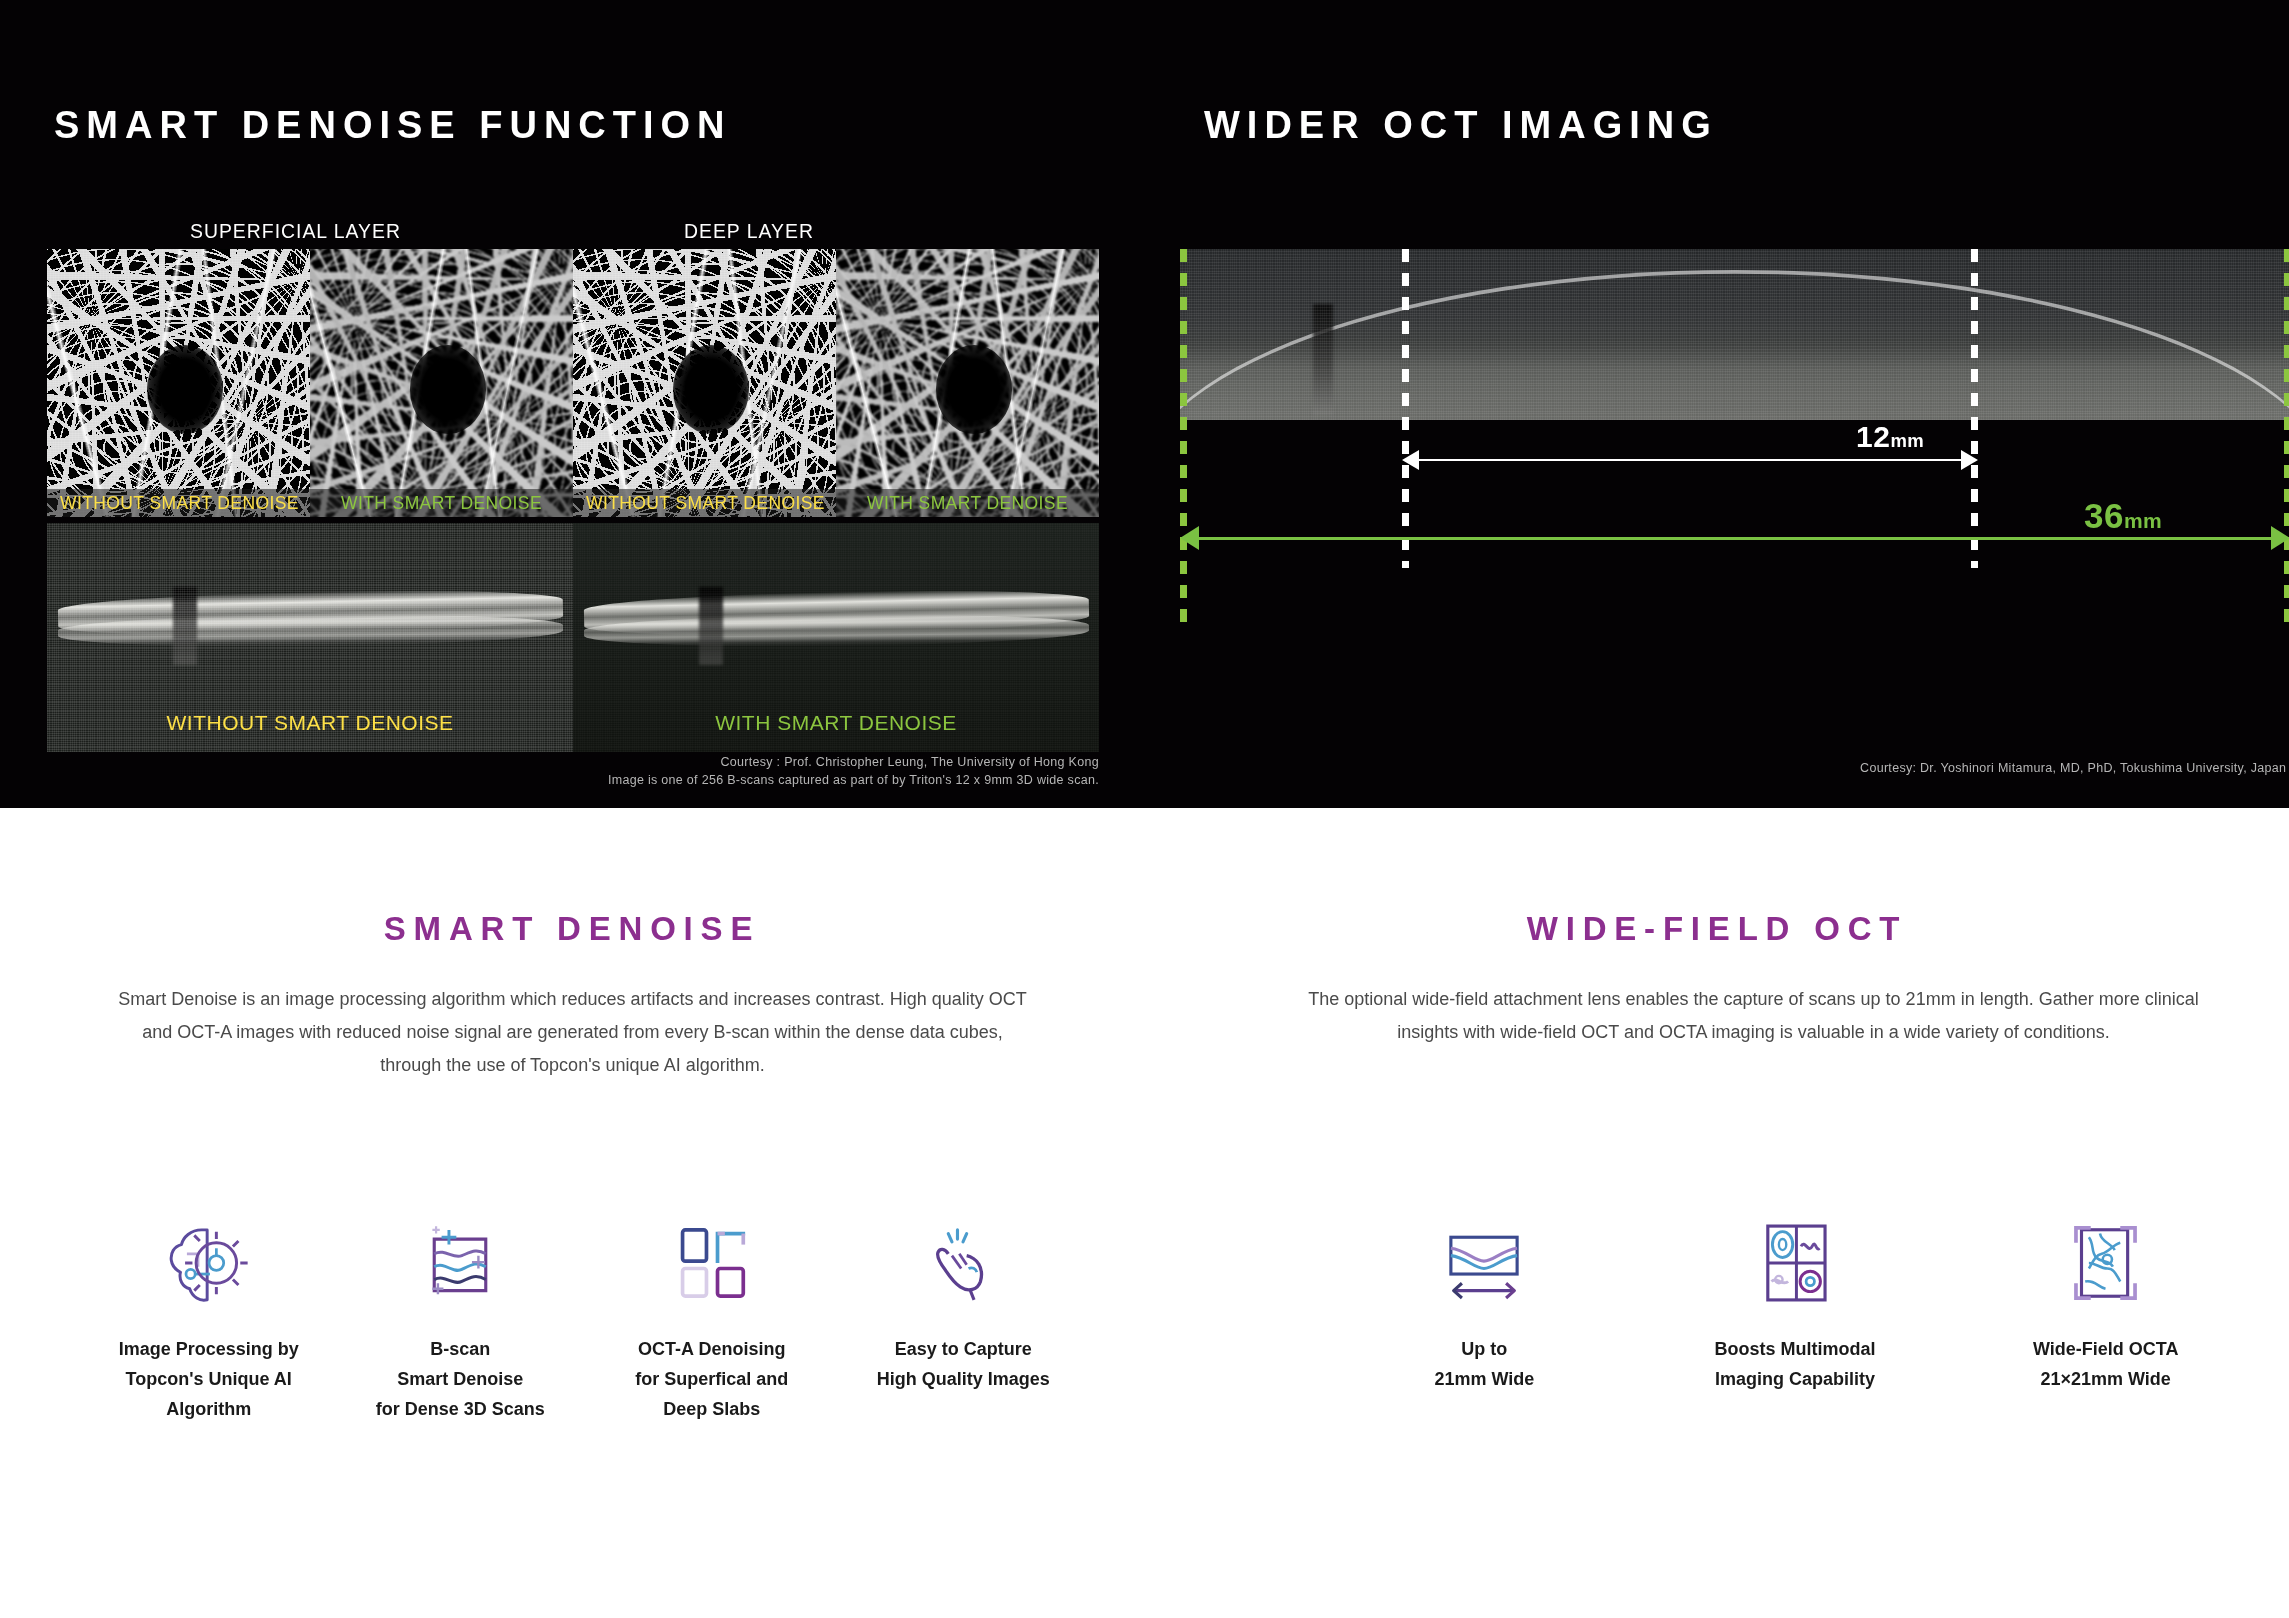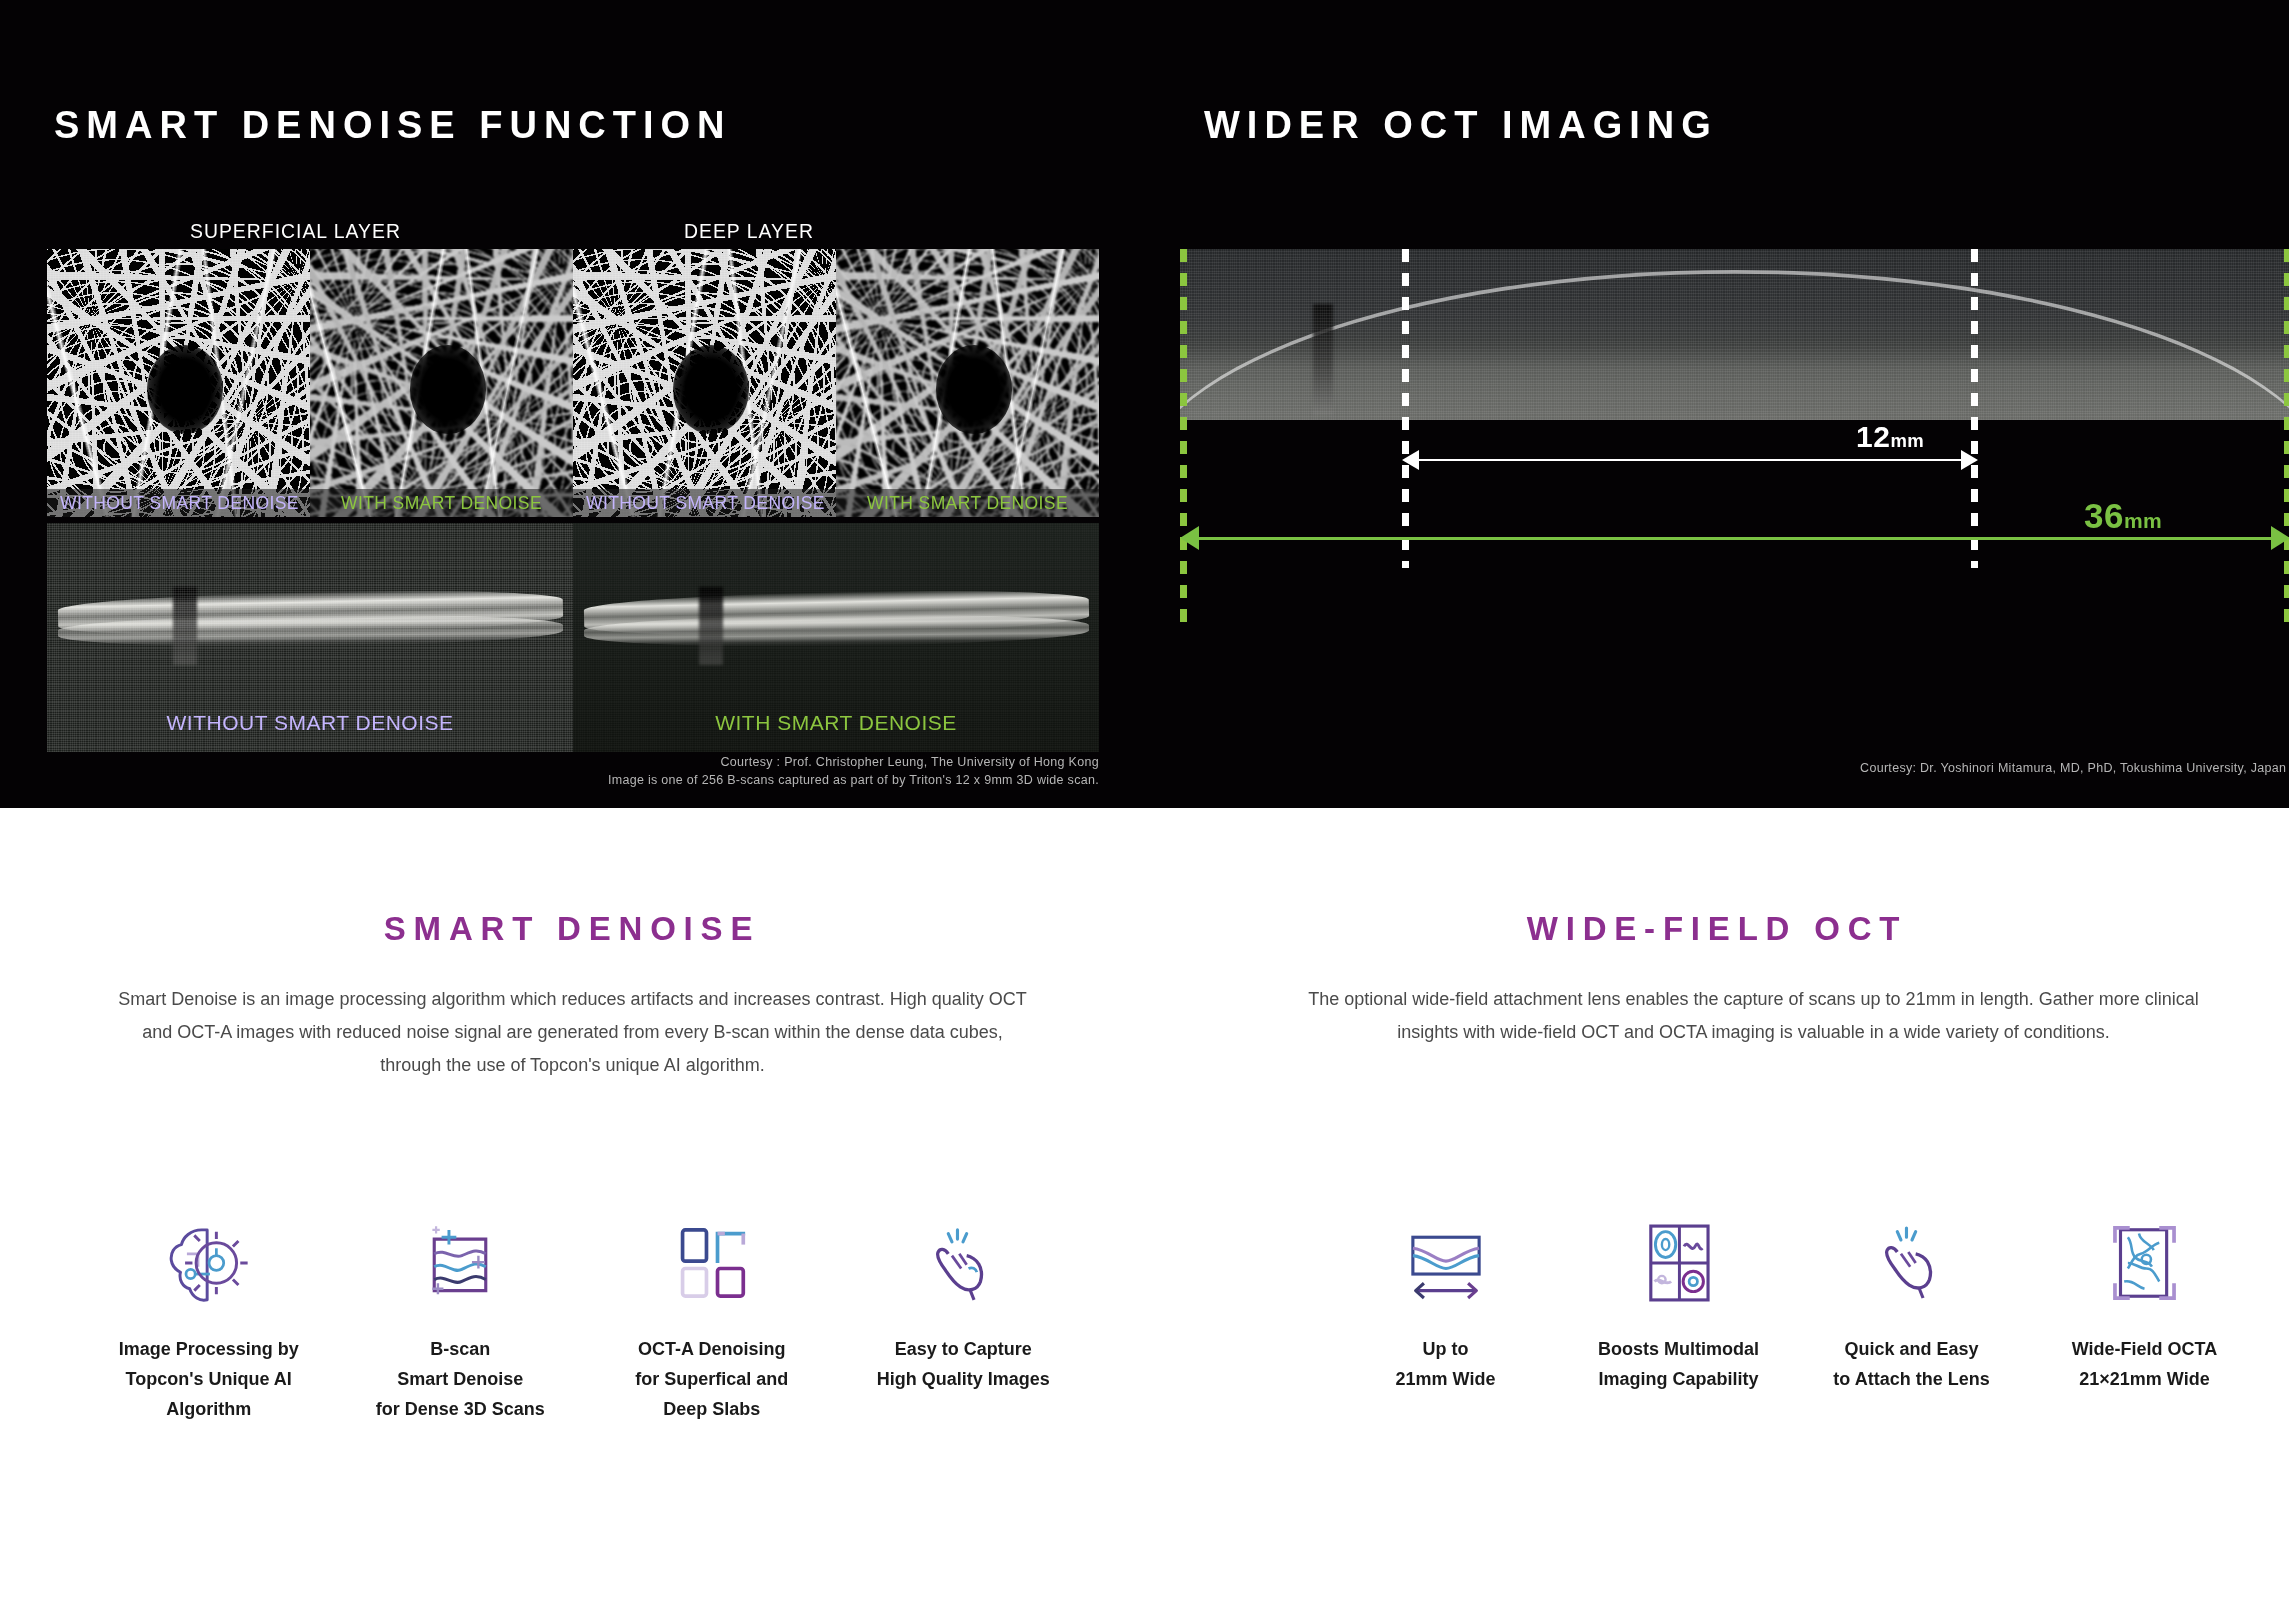--- a/index.html
+++ b/index.html
@@ -79,21 +79,21 @@
   }
 
   .caption-strip {
     position:absolute; left:0; bottom:0; width:100%; height:28px;
     background: rgba(30,30,30,.55);
     display:flex; align-items:center;
   }
   .caption-strip span {
     font-size:17.5px; letter-spacing:0.4px; white-space:nowrap; padding-left:13px;
   }
-  .cap-white { color:#c4b5fd; }
+  .cap-white { color:#fde047; }
   .cap-green { color:#8cc63f; padding-left:0 !important; width:100%; text-align:center; }
 
   
   .bscan-row { position:absolute; left:0; top:274px; width:1052px; height:229px; display:flex; }
   .bscan { position:relative; width:526px; height:229px; overflow:hidden; }
   .bscan.noisy  { background:#1c1f1c; }
   .bscan.clean  { background: linear-gradient(180deg,#1b201c 0%, #10130f 100%); }
   .bscan .grain {
     position:absolute; inset:0;
     background-image:
@@ -457,35 +457,20 @@
             <path d="M20 72c6-6 12 6 18 0" stroke="#c3b6dd" stroke-width="3.2" fill="none"></path>
             <circle cx="28" cy="70" r="4" stroke="#c3b6dd" stroke-width="2.6" fill="none"></circle>
             <circle cx="62" cy="72" r="11" stroke="#7b2f8f" stroke-width="3.2" fill="none"></circle>
             <circle cx="62" cy="72" r="4.5" stroke="#4b9ccd" stroke-width="3" fill="none"></circle>
           </svg>
         </div>
         <div class="flabel">Boosts Multimodal
 Imaging Capability</div>
       </div>
 
-      <div class="feature">
-        <div class="icon-box">
-          <svg width="92" height="92" viewBox="0 0 100 100" fill="none">
-            <g stroke="#4b9ccd" stroke-width="3.4" stroke-linecap="round">
-              <path d="M44 12v10M34 16l4 9M54 16l-4 9"></path>
-            </g>
-            <path d="M34 38c-4-6-9-6-11-2s2 12 8 20c6 9 10 14 16 18 9 6 19 3 22-6 2-7 1-14-2-19-2-4-8-8-13-9" stroke="#5b3f8f" stroke-width="3.6" fill="none" stroke-linejoin="round"></path>
-            <path d="M38 40l10 14" stroke="#6a4a9c" stroke-width="3"></path>
-            <path d="M46 38l8 12" stroke="#6a4a9c" stroke-width="3"></path>
-            <path d="M58 78l4 10" stroke="#5b3f8f" stroke-width="3.4"></path>
-          </svg>
-        </div>
-        <div class="flabel">Quick and Easy
-to Attach the Lens</div>
-      </div>
 
       <div class="feature">
         <div class="icon-box">
           <svg width="89" height="96" viewBox="0 0 96 104" fill="none">
             <rect x="22" y="16" width="50" height="72" stroke="#5b3f8f" stroke-width="3.4" fill="none"></rect>
             <g stroke="#4b9ccd" stroke-width="2.8" fill="none">
               <path d="M30 24c6 8 2 16 8 22s14 2 18 10"></path>
               <path d="M64 30c-8 2-12 10-20 12s-10 10-14 16"></path>
               <path d="M30 52c8 0 12 6 20 6s10 8 14 14"></path>
               <path d="M42 20c2 10 12 10 16 18"></path>

